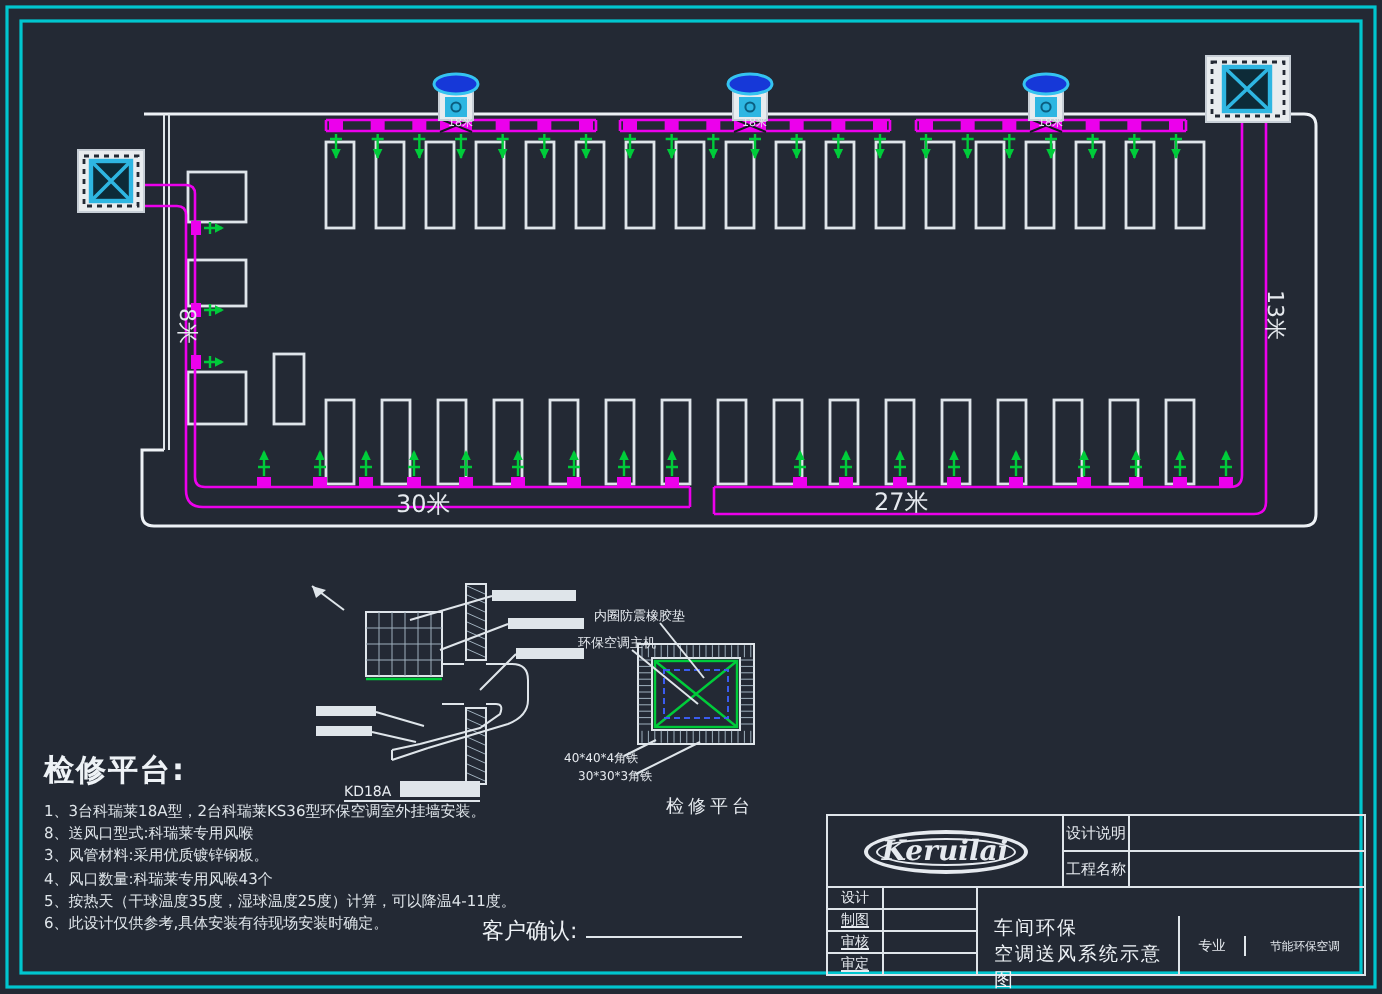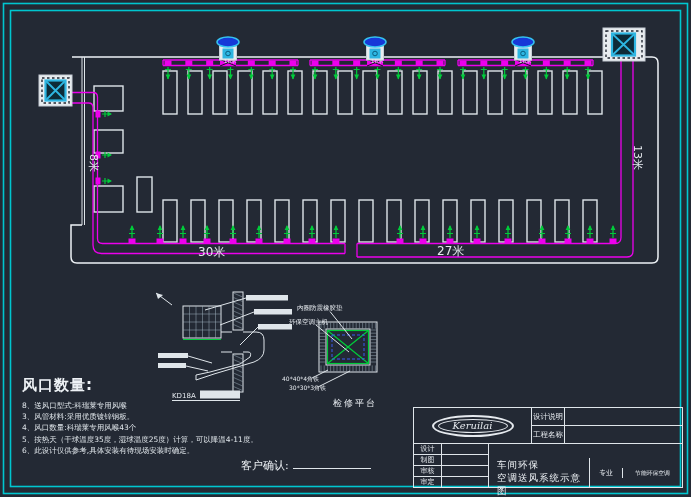--- a/index.html
+++ b/index.html
@@ -33,30 +33,30 @@
 
   
   .tb{position:absolute;left:413px;top:407px;width:270px;height:81px;border:1px solid var(--line);
       box-sizing:border-box;font-size:7.5px;color:#e6eaef;background:transparent;}
   .tb *{box-sizing:border-box;}
   .tb-top{height:36px;display:flex;border-bottom:1px solid var(--line);}
   .tb-logo{width:118px;border-right:1px solid var(--line);display:flex;align-items:center;justify-content:center;}
   .logo-oval{position:relative;width:82px;height:22px;border:2px solid #e6eaef;border-radius:50%;
              display:flex;align-items:center;justify-content:center;}
   .logo-oval .inner{position:absolute;inset:2px 4px;border:1px solid #e6eaef;border-radius:50%;}
-  .logo-text{font-family:"DejaVu Serif",serif;font-style:italic;font-weight:normal;font-size:10px;position:relative;}
+  .logo-text{font-family:"DejaVu Serif",serif;font-style:italic;font-weight:bold;font-size:14px;position:relative;}
   .tb-top-right{flex:1;display:flex;flex-direction:column;}
   .tb-trow{flex:1;display:flex;align-items:stretch;}
   .tb-trow + .tb-trow{border-top:1px solid var(--line);}
   .tb-tlabel{width:33px;border-right:1px solid var(--line);display:flex;align-items:center;justify-content:center;font-size:7.5px;}
   .tb-tvalue{flex:1;display:flex;align-items:center;padding-left:4px;font-size:7.2px;white-space:nowrap;}
   .tb-bottom{display:flex;height:43px;}
   .tb-signs{width:75px;border-right:1px solid var(--line);display:flex;flex-direction:column;}
   .tb-srow{flex:1;display:flex;text-align:right;}
-  .tb-srow + .tb-srow{border-top:1px solid var(--line);}
+  .tb-srow + .tb-srow{border-top:1px solid var(--line);text-decoration:underline;}
   .tb-slabel{width:28px;border-right:1px solid var(--line);display:flex;align-items:center;justify-content:center;font-size:7px;}
   .tb-svalue{flex:1;}
   .tb-title{flex:1;border-right:1px solid var(--line);display:flex;flex-direction:column;justify-content:flex-start;
             padding-left:8px;font-size:9.5px;line-height:13px;letter-spacing:1px;color:#eef2f6;margin-top:14px;}
   .tb-right{width:92px;display:flex;flex-direction:column;}
   .tb-rrow{flex:1;display:flex;margin-top:24px;}
   .tb-rrow + .tb-rrow{border-top:1px solid var(--line);flex-direction:column;}
   .tb-rlabel{width:33px;border-right:1px solid var(--line);display:flex;align-items:center;justify-content:center;font-size:6.8px;white-space:nowrap;}
   .tb-rvalue{flex:1;display:flex;align-items:center;justify-content:center;font-size:5.8px;white-space:nowrap;overflow:hidden;}
   .redact{width:30px;height:7px;background:#e8ecef;}
@@ -540,21 +540,22 @@
     <text x="282" y="381" font-size="6">40*40*4角铁</text>
     <path class="ln-w" d="M312,378 L328,370"></path>
     <text x="289" y="390" font-size="6">30*30*3角铁</text>
     <path class="ln-w" d="M318,387 L350,371"></path>
     <text x="333" y="406" font-size="9" letter-spacing="2">检修平台</text>
   </g>
 
 </svg>
 
 <div class="notes">
-  <h3>风口数量:</h3>
+  <h3>检修平台:</h3>
+  <div class="item">1、3台科瑞莱18A型，2台科瑞莱KS36型环保空调室外挂墙安装。</div>
   <div class="item">8、送风口型式:科瑞莱专用风喉</div>
   <div class="item">3、风管材料:采用优质镀锌钢板。</div>
   <div class="item">4、风口数量:科瑞莱专用风喉43个</div>
   <div class="item">5、按热天（干球温度35度，湿球温度25度）计算，可以降温4-11度。</div>
   <div class="item">6、此设计仅供参考,具体安装有待现场安装时确定。</div>
 </div>
 
 <div class="customer">
   <span>客户确认:</span><span class="sig-line"></span>
 </div>

